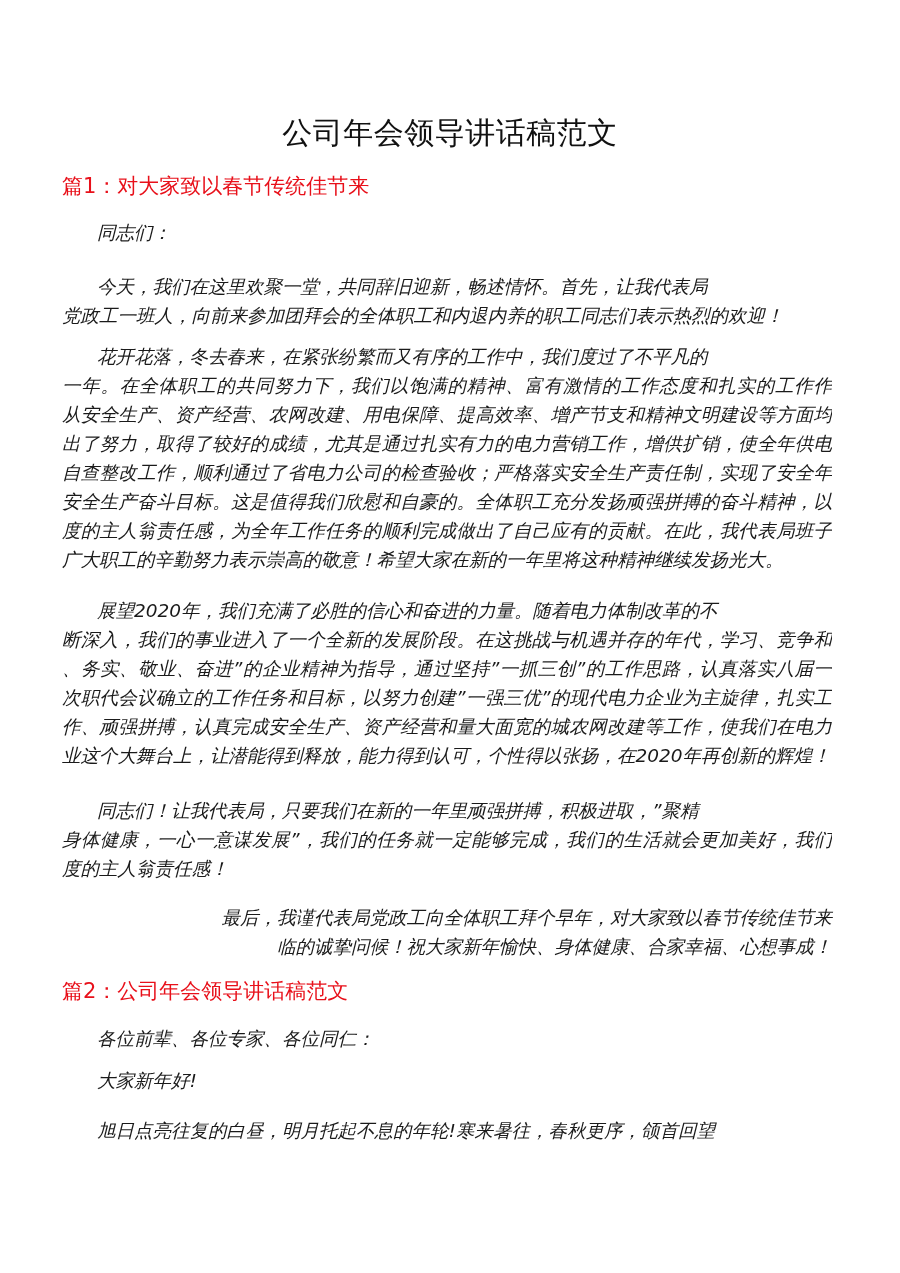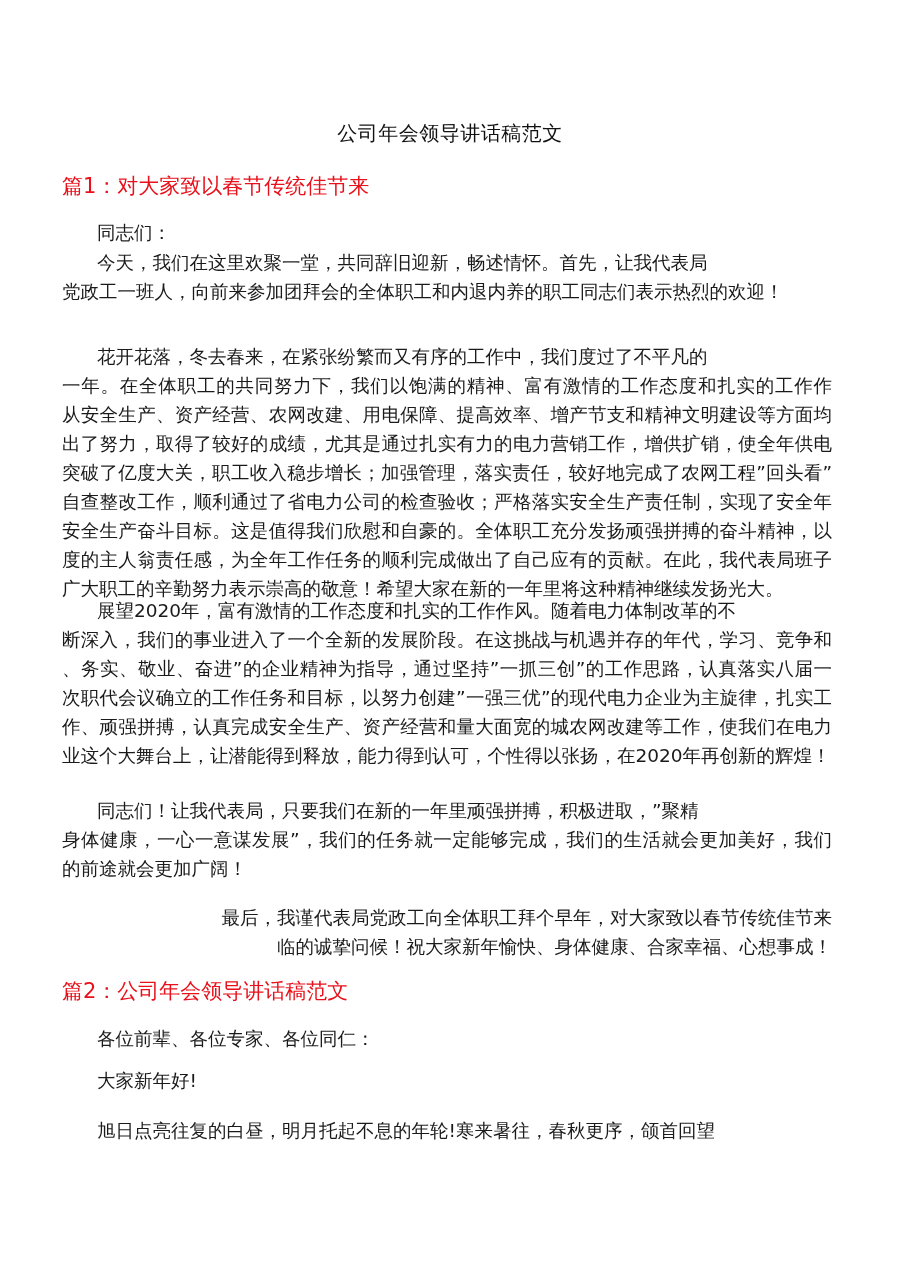--- a/index.html
+++ b/index.html
@@ -19,21 +19,21 @@
       position: absolute;
       left: 0; top: 0;
       width: 900px; height: 1273px;
       background: #fff;
     }
     .doc-title {
       position: absolute;
       left: 0; width: 900px;
       top: 114px;
       text-align: center;
-      font-size: 20px;
+      font-size: 30px;
       line-height: 38px;
       color: #111;
       letter-spacing: 0.5px;
     }
     .section-heading {
       position: absolute;
       left: 62px;
       font-size: 21px;
       line-height: 30px;
       color: #e8101a;
@@ -44,20 +44,21 @@
       left: 62px;
       width: 770px;
       font-size: 18.5px;
       line-height: 29px;
       color: #1a1a1a;
     }
     .para .line {
       display: block;
       white-space: nowrap;
       height: 29px;
+      font-style: italic;
     }
     .para .line.first {
       padding-left: 35px;
     }
     .para .line.justify {
       text-align: justify;
       text-align-last: justify;
       white-space: normal;
       overflow: hidden;
     }
@@ -68,50 +69,49 @@
 <div class="page">
 
   <div class="doc-title">公司年会领导讲话稿范文</div>
 
   <div class="section-heading" style="top:171px;">篇1：对大家致以春节传统佳节来</div>
 
   <div class="para" style="top:218px;">
     <span class="line first">同志们：</span>
   </div>
 
-  <div class="para" style="top:248px;">
+  <div class="para" style="top:272px;">
     <span class="line first">今天，我们在这里欢聚一堂，共同辞旧迎新，畅述情怀。首先，让我代表局</span>
     <span class="line">党政工一班人，向前来参加团拜会的全体职工和内退内养的职工同志们表示热烈的欢迎！</span>
   </div>
 
   <div class="para" style="top:342px;">
     <span class="line first">花开花落，冬去春来，在紧张纷繁而又有序的工作中，我们度过了不平凡的</span>
     <span class="line justify">一年。在全体职工的共同努力下，我们以饱满的精神、富有激情的工作态度和扎实的工作作风，</span>
     <span class="line justify">从安全生产、资产经营、农网改建、用电保障、提高效率、增产节支和精神文明建设等方面均作</span>
     <span class="line justify">出了努力，取得了较好的成绩，尤其是通过扎实有力的电力营销工作，增供扩销，使全年供电量</span>
-    <span class="line justify">突破了亿度大关，职工收入稳步增长；加强管理，落实责任，较好地完成了农网工程”回头看”</span>
     <span class="line justify">自查整改工作，顺利通过了省电力公司的检查验收；严格落实安全生产责任制，实现了安全年的</span>
     <span class="line justify">安全生产奋斗目标。这是值得我们欣慰和自豪的。全体职工充分发扬顽强拼搏的奋斗精神，以高</span>
     <span class="line justify">度的主人翁责任感，为全年工作任务的顺利完成做出了自己应有的贡献。在此，我代表局班子向</span>
     <span class="line">广大职工的辛勤努力表示崇高的敬意！希望大家在新的一年里将这种精神继续发扬光大。</span>
   </div>
 
   <div class="para" style="top:596px;">
-    <span class="line first">展望2020年，富有激情的工作态度和扎实的工作作风。随着电力体制改革的不</span>
+    <span class="line first">展望2020年，我们充满了必胜的信心和奋进的力量。随着电力体制改革的不</span>
     <span class="line justify">断深入，我们的事业进入了一个全新的发展阶段。在这挑战与机遇并存的年代，学习、竞争和拼</span>
     <span class="line justify">、务实、敬业、奋进”的企业精神为指导，通过坚持”一抓三创”的工作思路，认真落实八届一</span>
     <span class="line justify">次职代会议确立的工作任务和目标，以努力创建”一强三优”的现代电力企业为主旋律，扎实工</span>
     <span class="line justify">作、顽强拼搏，认真完成安全生产、资产经营和量大面宽的城农网改建等工作，使我们在电力事</span>
     <span class="line">业这个大舞台上，让潜能得到释放，能力得到认可，个性得以张扬，在2020年再创新的辉煌！</span>
   </div>
 
   <div class="para" style="top:796px;">
     <span class="line first">同志们！让我代表局，只要我们在新的一年里顽强拼搏，积极进取，”聚精</span>
     <span class="line justify">身体健康，一心一意谋发展”，我们的任务就一定能够完成，我们的生活就会更加美好，我们</span>
-    <span class="line">的前途就会更加广阔！</span>
+    <span class="line">度的主人翁责任感！</span>
   </div>
 
   <div class="para" style="top:903px;text-align:right;">
     <span class="line first">最后，我谨代表局党政工向全体职工拜个早年，对大家致以春节传统佳节来</span>
     <span class="line">临的诚挚问候！祝大家新年愉快、身体健康、合家幸福、心想事成！</span>
   </div>
 
   <div class="section-heading" style="top:976px;text-align:center;">篇2：公司年会领导讲话稿范文</div>
 
   <div class="para" style="top:1024px;">

